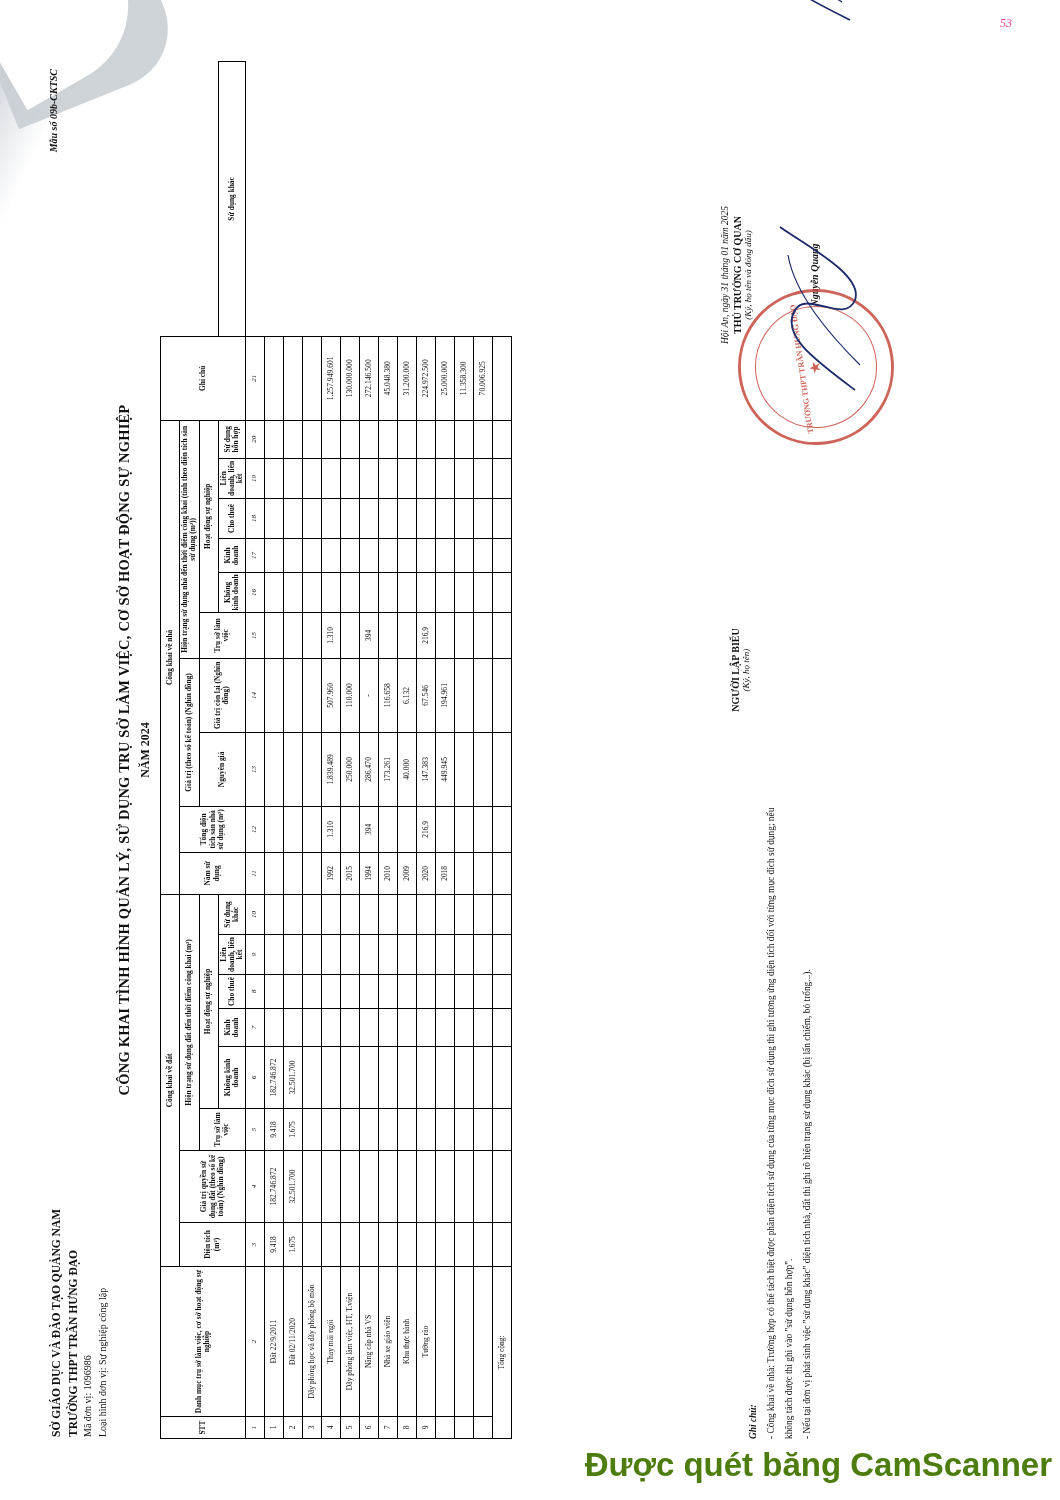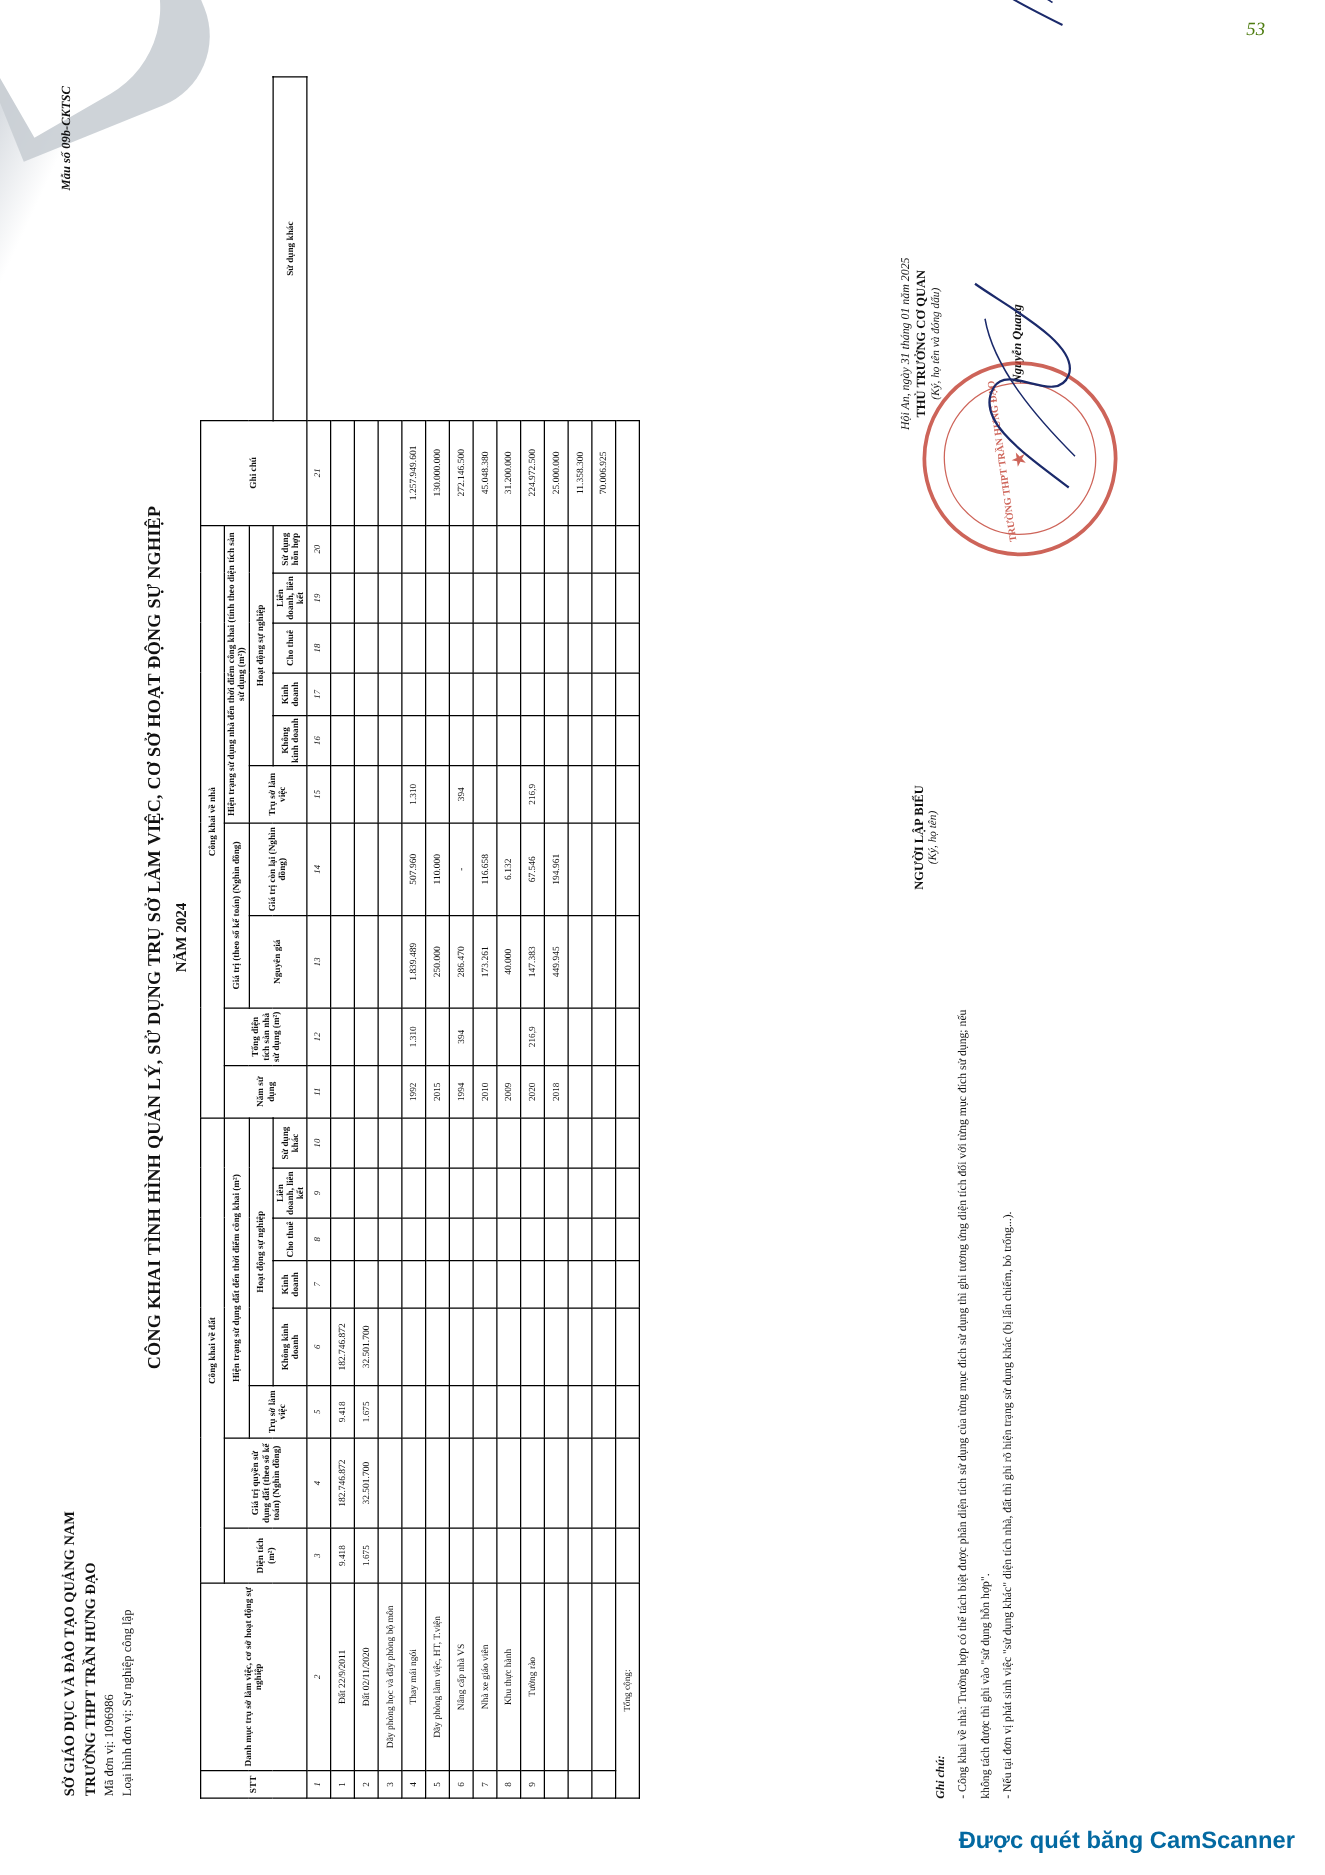--- a/index.html
+++ b/index.html
@@ -120,27 +120,27 @@
   .stamp-star{
     position:absolute;left:50%;top:48%;margin-left:-7px;margin-top:-7px;
     color:#c0392b;font-size:15px;
   }
   .bluescribble{
     position:absolute;left:1060px;top:40px;width:190px;height:120px;
   }
 
   
   #camscanner{
-    position:absolute;right:24px;bottom:16px;
+    position:absolute;right:8px;bottom:16px;
     font-family:"Liberation Sans", sans-serif;
-    font-weight:bold;font-size:19px;color:#0369a1;
+    font-weight:bold;font-size:33px;color:#4d7c0f;
   }
   #pagenum{
     position:absolute;right:48px;top:16px;
-    font-size:15px;font-style:italic;color:#4d7c0f;
+    font-size:12px;font-style:italic;color:#ec4899;
   }
 </style>
 </head>
 <body>
 
 <div id="page-shadow"></div>
 <div id="corner-fold"></div>
 <div id="corner-fold2"></div>
 
 <div id="pagenum">53</div>

